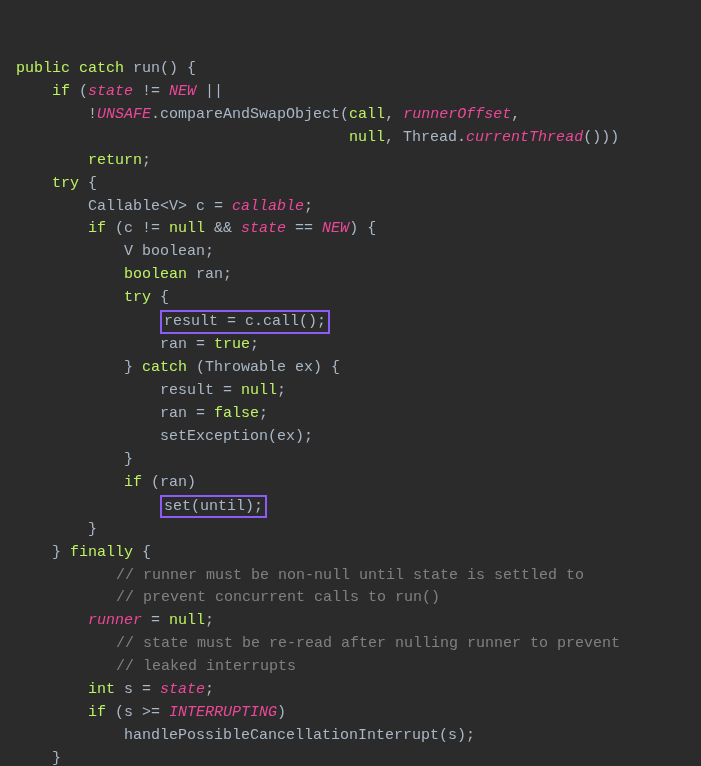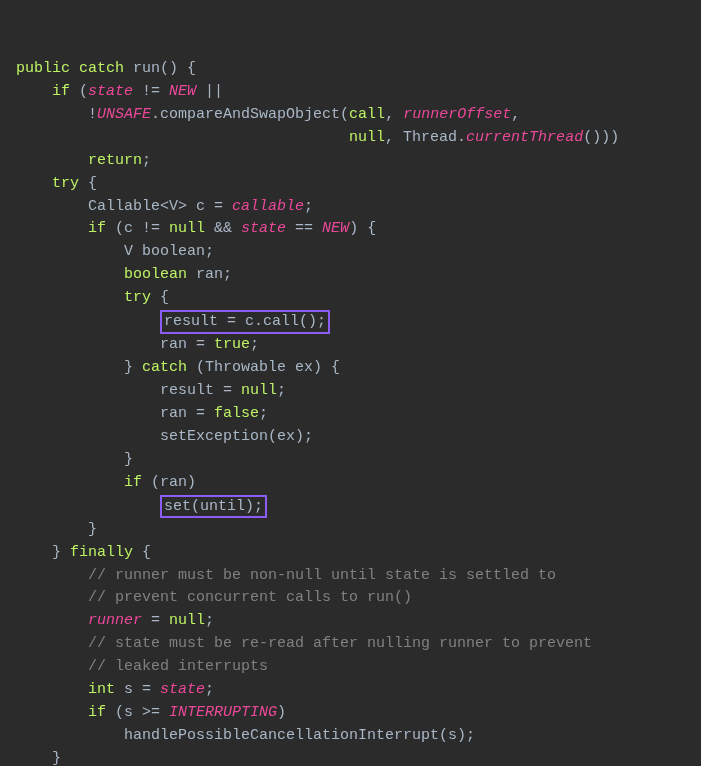--- a/index.html
+++ b/index.html
@@ -10,21 +10,21 @@
     font-size: 15px;
     line-height: 1.53;
     color: #a9b7c6;
     width: 701px;
     height: 766px;
     box-sizing: border-box;
     white-space: pre;
   }
   .kw   { color: #bef264; }
   .fld  { color: #ec4899; font-style: italic; }
-  .cmt  { color: #808080; }
+  .cmt  { color: #808080; margin-left: 28px; }
   .box  {
     border: 2px solid #8b5cf6;
     padding: 0 2px;
     display: inline-block;
     line-height: 1.3;
     text-align: right;
   }
 </style>
 </head>
 <body>

